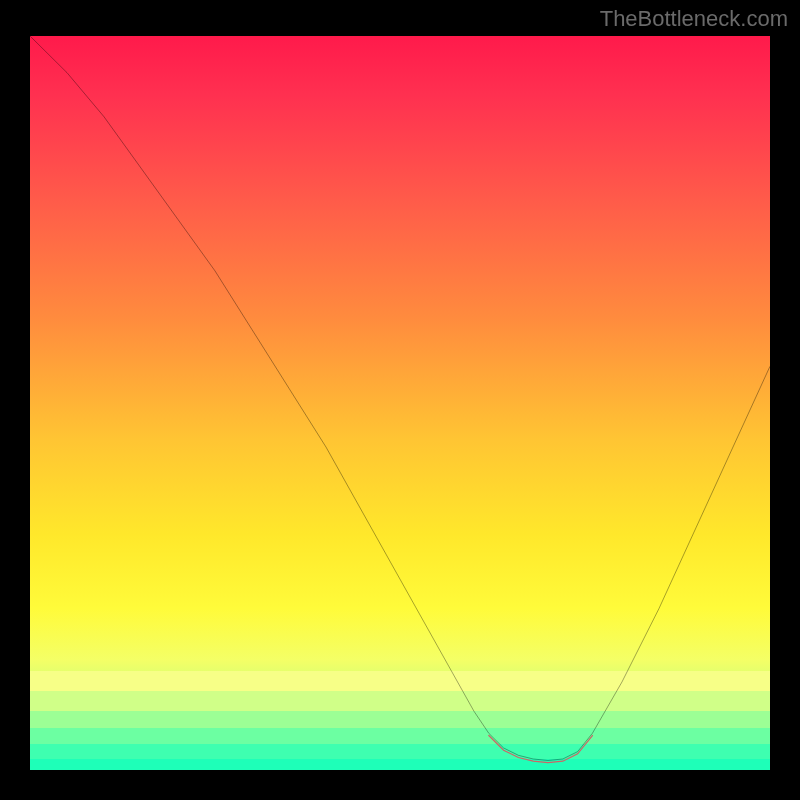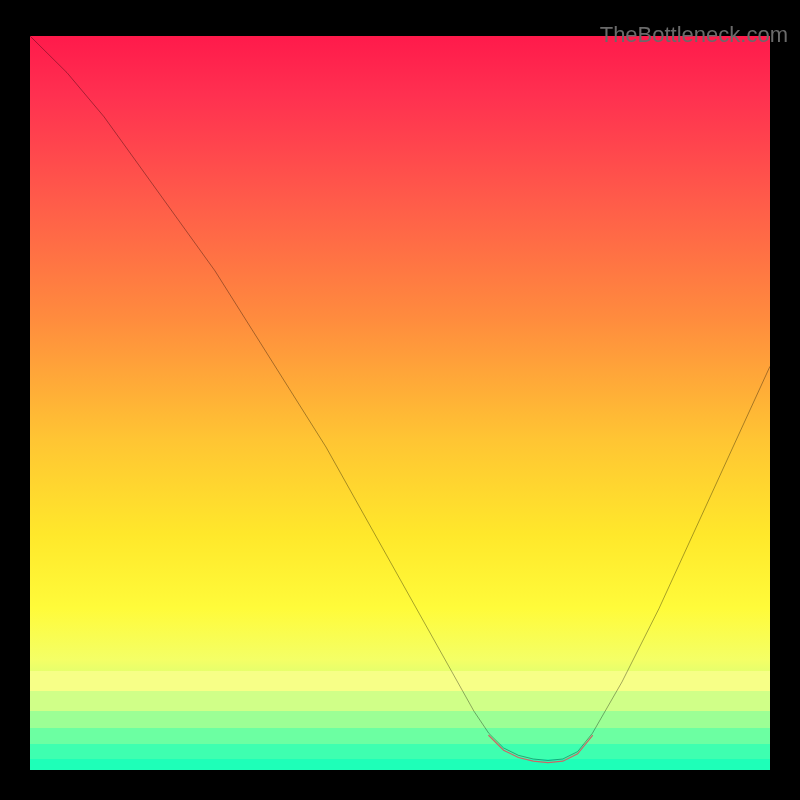--- a/index.html
+++ b/index.html
@@ -13,21 +13,20 @@
     overflow: hidden;
   }
   .watermark {
     position: absolute;
     top: 6px;
     right: 12px;
     color: #6a6a6a;
     font-size: 22px;
     font-weight: 500;
     z-index: 10;
-    margin-top: 16px;
   }
   .plot-frame {
     position: absolute;
     left: 30px;
     top: 36px;
     width: 740px;
     height: 734px;
     background: #000;
   }
   .gradient {

